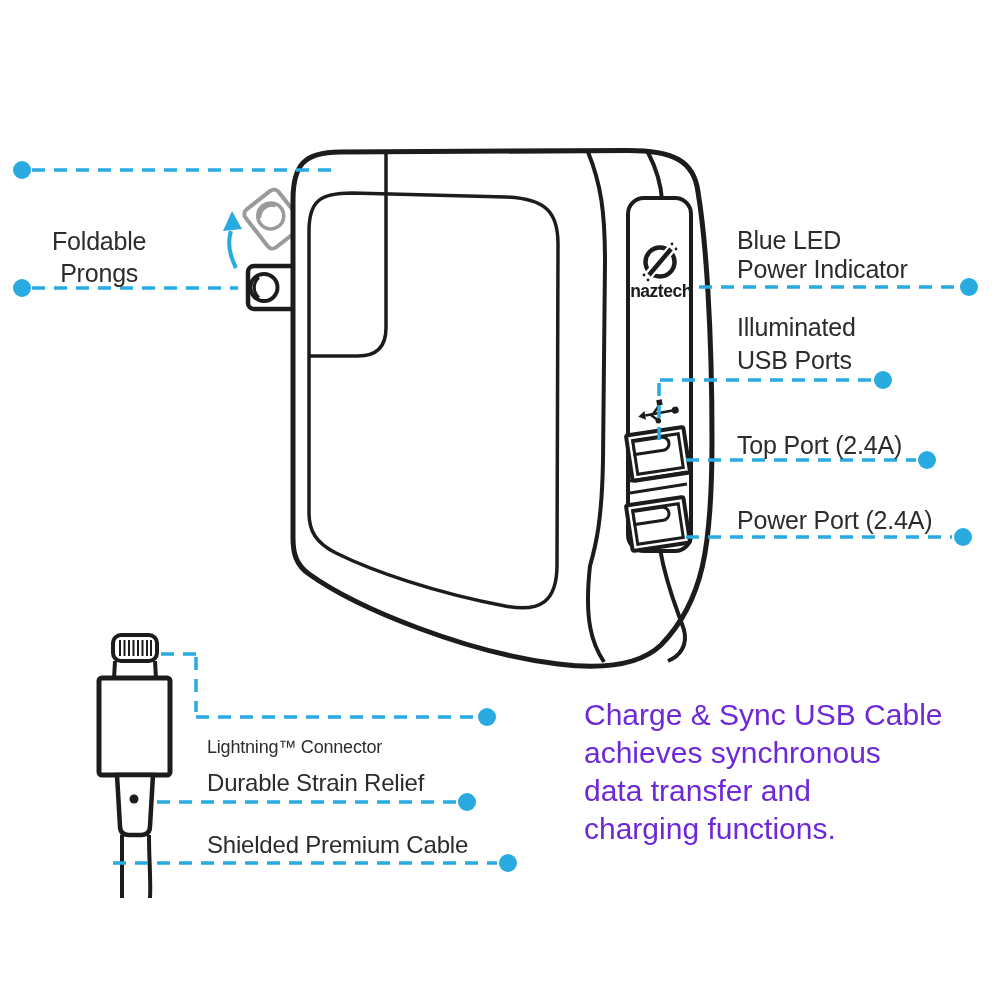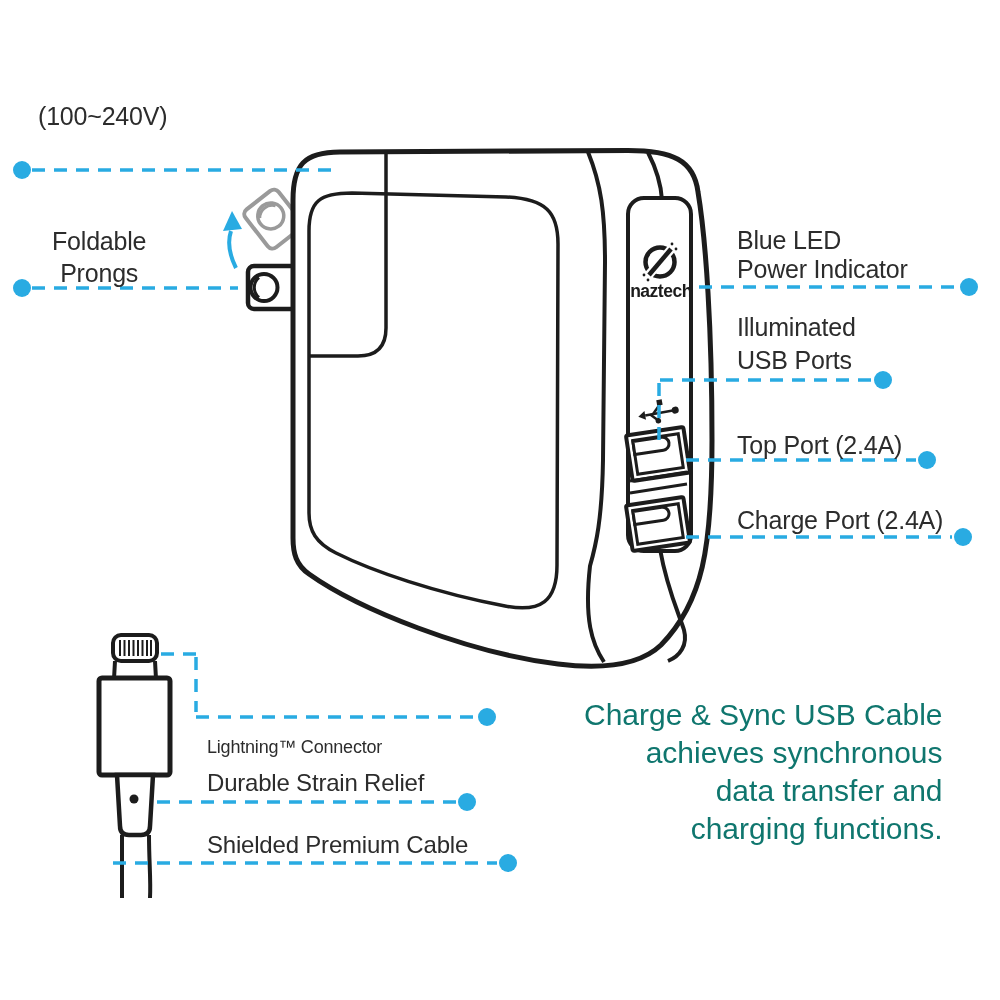--- a/index.html
+++ b/index.html
@@ -10,21 +10,21 @@
   .label .l2{display:block;}
   #lbl-intl{left:38px;top:101px;}
   #lbl-prongs{left:52px;top:225px;line-height:32px;text-align:center;}
   #lbl-led{left:737px;top:226px;line-height:29px;}
   #lbl-illum{left:737px;top:311px;line-height:33px;}
   #lbl-topport{left:737px;top:430px;}
   #lbl-bottomport{left:737px;top:505px;}
   #lbl-lightning{left:207px;top:684px;font-size:18px;margin-top:48px;}
   #lbl-strain{left:207px;top:768px;font-size:24px;}
   #lbl-shielded{left:207px;top:830px;font-size:24px;}
-  #description{position:absolute;left:584px;top:696px;font-size:30px;line-height:38px;color:#0f766e;text-align:right;}
+  #description{position:absolute;left:584px;top:696px;font-size:30px;line-height:38px;color:#6d28d9;}
 </style>
 </head>
 <body>
 
 <div id="stage">
 
   <svg id="art" width="1000" height="1000" viewBox="0 0 1000 1000">
 
     <g transform="translate(288,238) rotate(52)" fill="#fff" stroke="#9a9a9a">
       <rect x="-48" y="-21" width="48" height="42" rx="6" stroke-width="4"></rect>
@@ -155,41 +155,40 @@
       <circle cx="883" cy="380" r="9"></circle>
       <circle cx="927" cy="460" r="9"></circle>
       <circle cx="963" cy="537" r="9"></circle>
       <circle cx="487" cy="717" r="9"></circle>
       <circle cx="467" cy="802" r="9"></circle>
       <circle cx="508" cy="863" r="9"></circle>
     </g>
   </svg>
 
   <div class="label" id="lbl-intl">
-    <span class="l2">(100~240V)</span>
   </div>
 
   <div class="label" id="lbl-prongs">
     <span>Foldable</span>
     <span class="l2">Prongs</span>
   </div>
 
   <div class="label" id="lbl-led">
     <span>Blue LED</span>
     <span class="l2">Power Indicator</span>
   </div>
 
   <div class="label" id="lbl-illum">
     <span>Illuminated</span>
     <span class="l2">USB Ports</span>
   </div>
 
   <div class="label" id="lbl-topport">Top Port (2.4A)</div>
 
-  <div class="label" id="lbl-bottomport">Charge Port (2.4A)</div>
+  <div class="label" id="lbl-bottomport">Power Port (2.4A)</div>
 
   <div class="label" id="lbl-lightning">Lightning™ Connector</div>
 
   <div class="label" id="lbl-strain">Durable Strain Relief</div>
 
   <div class="label" id="lbl-shielded">Shielded Premium Cable</div>
 
   <div id="description">
     <div>Charge &amp; Sync USB Cable</div>
     <div>achieves synchronous</div>

